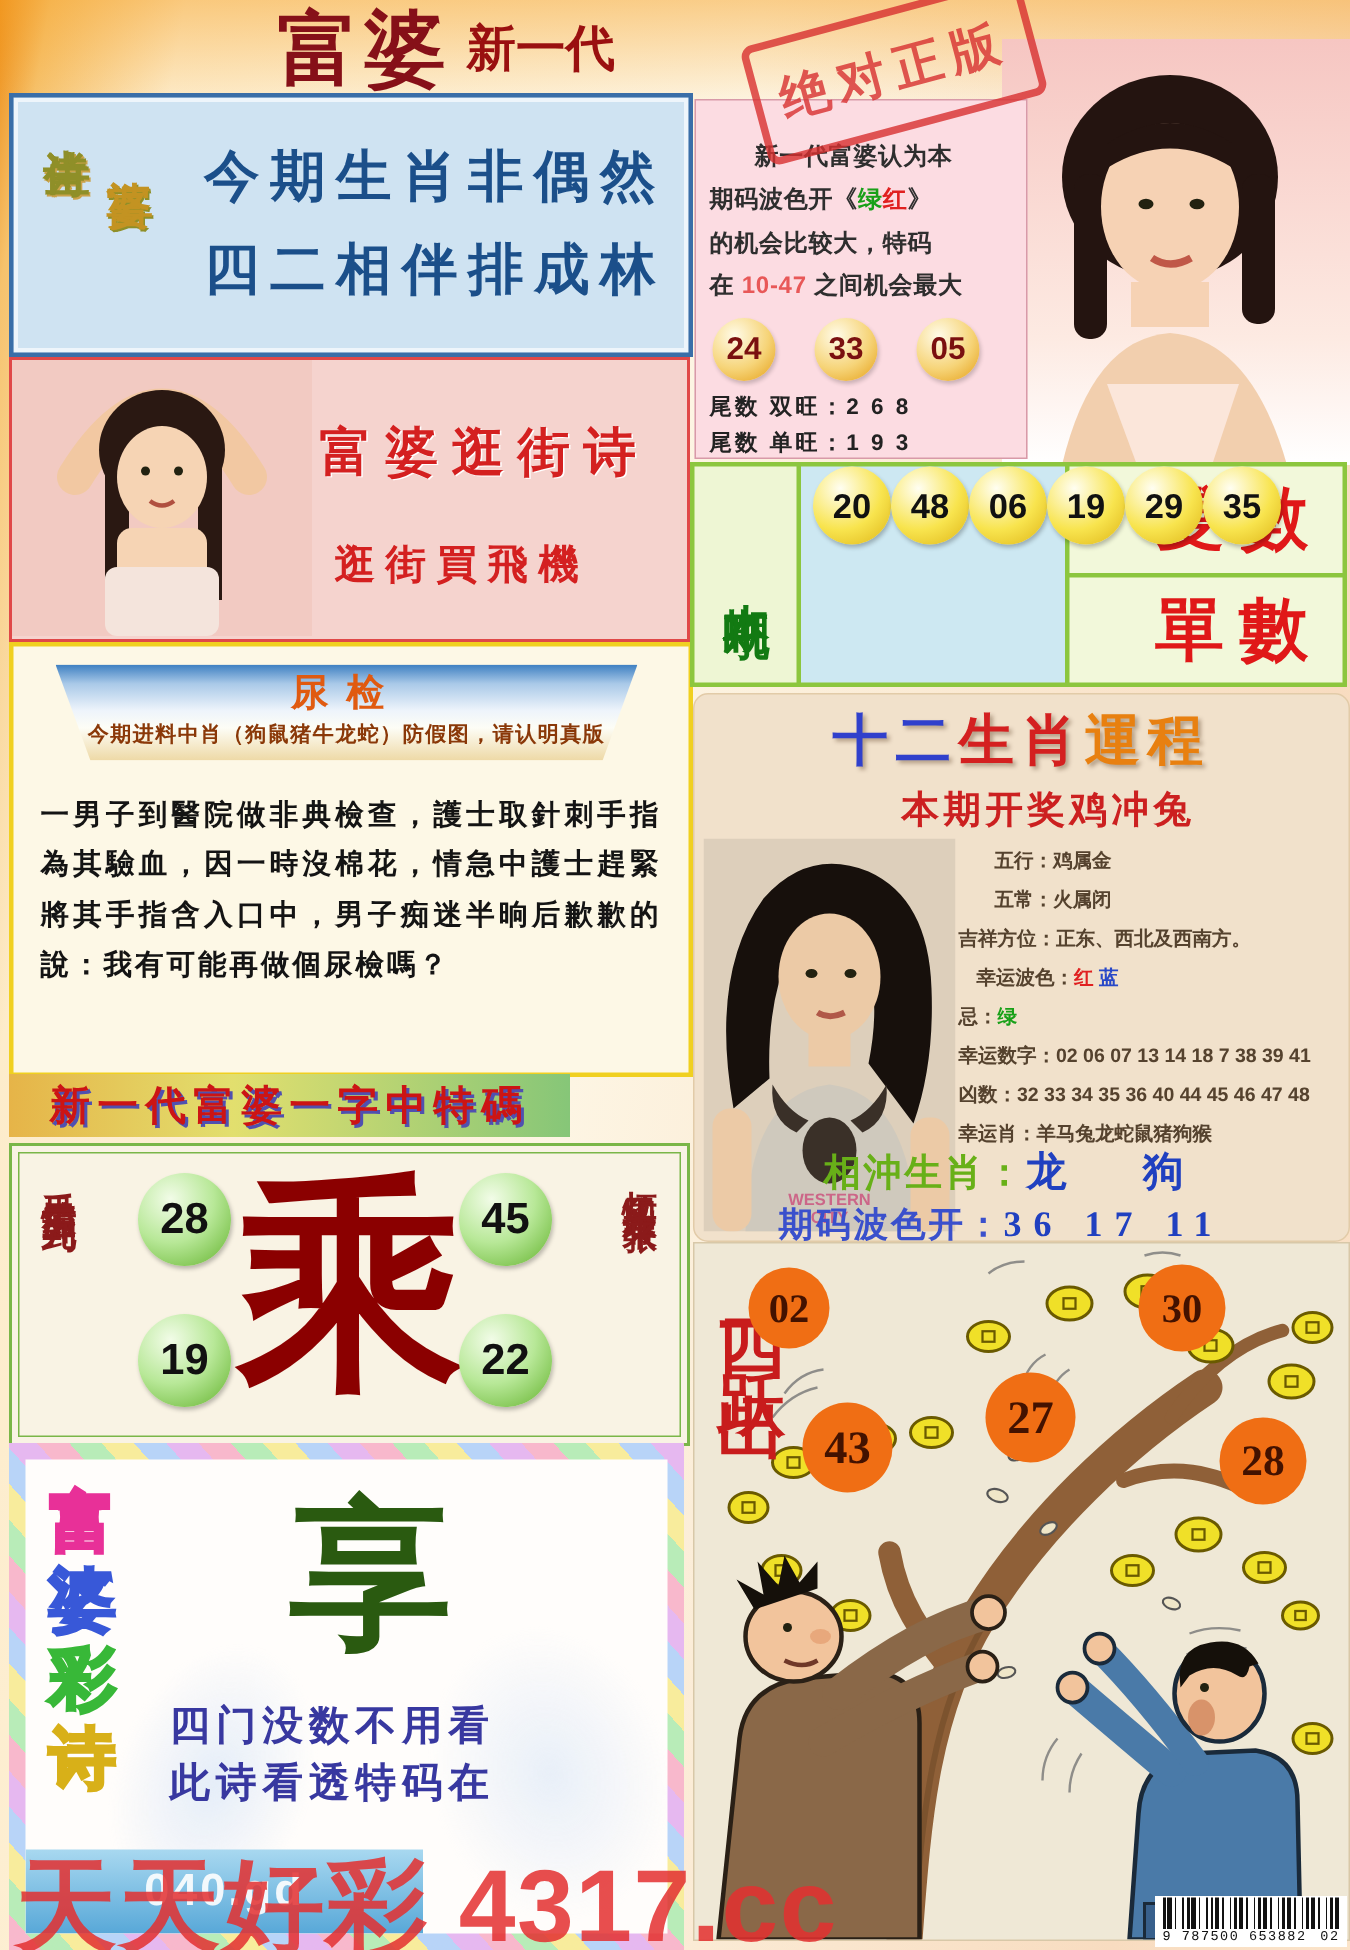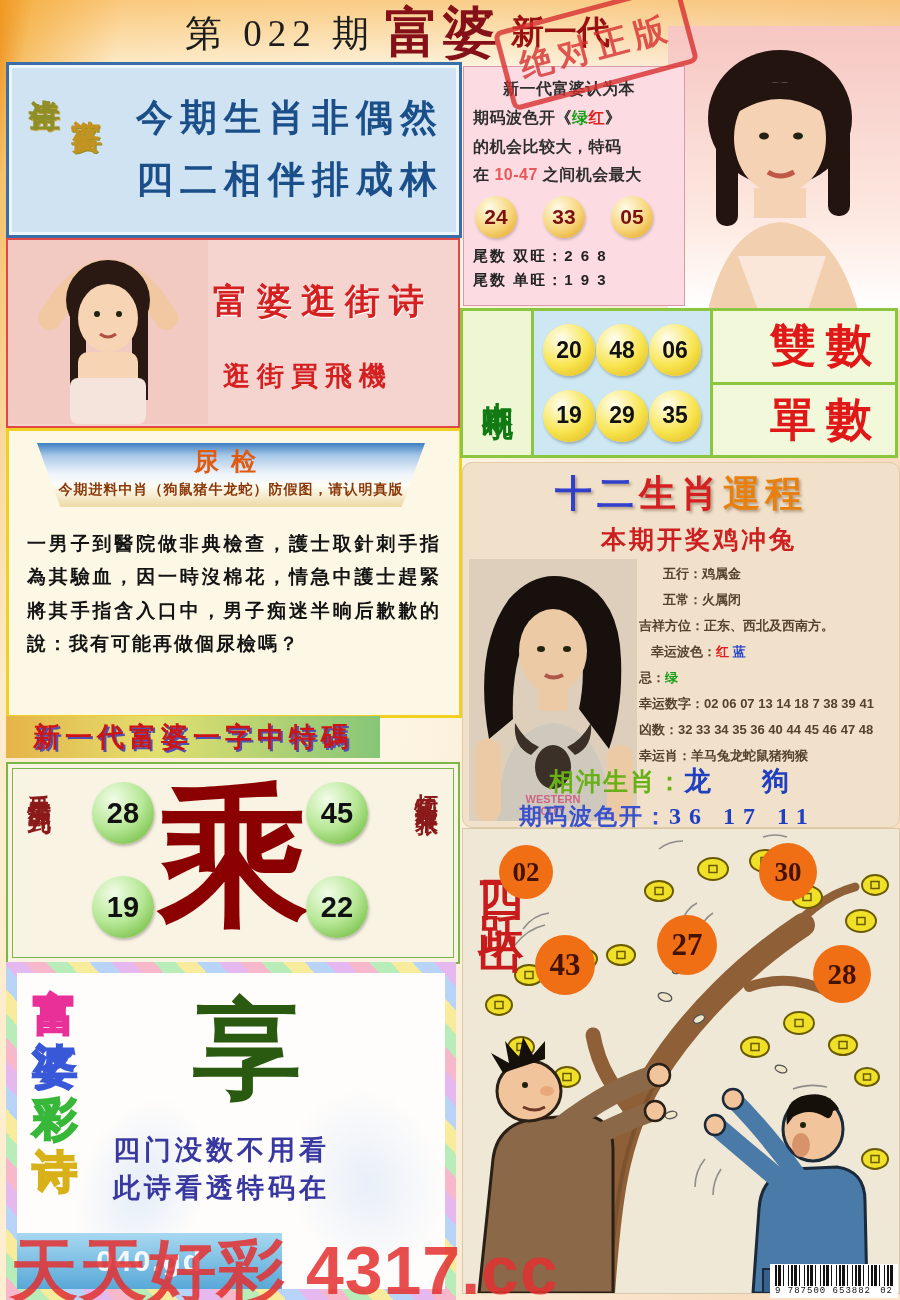--- a/index.html
+++ b/index.html
@@ -83,39 +83,39 @@
   .cs-big{left:130px;top:18px;width:200px;text-align:center;font-size:108px;font-weight:bold;color:#2a5a10;line-height:1.1;}
   .cs-poem{left:96px;top:158px;width:340px;font-family:"Liberation Serif",serif;font-weight:bold;
     font-size:27px;color:#3838a0;line-height:1.42;letter-spacing:4px;white-space:nowrap;}
   .cs-strip{left:0;bottom:0;width:62%;height:56px;background:linear-gradient(180deg,#a8d8f0,#58a8d8);
     display:flex;align-items:center;justify-content:center;}
   .cs-strip span{color:#fff;font-weight:bold;font-size:30px;letter-spacing:2px;opacity:.9;}
 
   
   .photoTR{left:668px;top:26px;width:232px;height:284px;}
   .pinkbox{left:463px;top:66px;width:222px;height:240px;background:#fcdce2;border:1px solid #d89aa8;
-    box-sizing:border-box;padding:8px 9px 0 9px;}
+    box-sizing:border-box;padding:24px 9px 0 9px;}
   .fc-line{font-size:16px;font-weight:bold;color:#2e2e2e;line-height:1.8;letter-spacing:.5px;white-space:nowrap;}
   .fc-ind{text-indent:30px;}
   .fc-green{color:#18a018;} .fc-red{color:#e02020;} .fc-range{color:#e85858;}
   .fc-balls{display:flex;gap:26px;margin:6px 0 6px 2px;}
   .goldball{width:42px;height:42px;border-radius:50%;display:flex;align-items:center;justify-content:center;
     font-size:21px;font-weight:bold;color:#7a1010;
     background:radial-gradient(circle at 35% 28%,#fffbe8,#f6d478 55%,#e6a31e 95%);
     box-shadow:1px 2px 3px rgba(0,0,0,.2);}
   .fc-tail{font-size:15px;font-weight:bold;color:#222;letter-spacing:2px;line-height:1.6;white-space:nowrap;}
 
   
   .houbox{left:460px;top:308px;width:438px;height:150px;display:grid;
     grid-template-columns:68px 176px 1fr;grid-template-rows:1fr 1fr;background:#8cc63e;gap:3px;padding:3px;box-sizing:border-box;}
   .hou-side{grid-row:1/3;background:#eef6d4;display:flex;align-items:center;justify-content:center;}
   .hou-side .vcol{font-size:31px;color:#127a12;letter-spacing:4px;}
   .hou-cell{background:#f2f8da;display:flex;align-items:center;justify-content:center;
     font-size:46px;font-weight:bold;color:#e01818;letter-spacing:10px;font-family:"Liberation Serif",serif;padding-left:44px;}
-  .hou-balls{grid-row:1/3;background:#cde8f2;display:flex;flex-direction:column;justify-content:space-evenly;padding:0 8px;}
+  .hou-balls{grid-row:1/3;background:#cde8f2;display:flex;flex-direction:row;justify-content:space-evenly;padding:0 8px;}
   .hou-row{display:flex;justify-content:space-evenly;}
   .yball{width:52px;height:52px;border-radius:50%;display:flex;align-items:center;justify-content:center;
     font-size:23px;font-weight:bold;color:#111;
     background:radial-gradient(circle at 35% 28%,#fffef2,#f8e44e 55%,#e0b81a 95%);
     box-shadow:1px 2px 3px rgba(0,0,0,.25);}
 
   
   .zbox{left:462px;top:462px;width:436px;height:364px;background:#f1e1cb;border-radius:10px;border:1px solid #e2cba8;}
   .z-title{left:0;top:6px;width:100%;text-align:center;font-size:37px;font-weight:bold;letter-spacing:5px;
     font-family:"Liberation Serif",serif;text-shadow:2px 2px 3px rgba(60,30,0,.35);}
@@ -154,21 +154,20 @@
   
   .watermark{left:10px;top:1226px;font-size:68px;font-weight:900;color:#e43030;opacity:.85;
     letter-spacing:1px;white-space:nowrap;z-index:50;}
 </style>
 </head>
 <body>
 
 <div id="page">
 
   <div class="abs header">
-    <span class="issue">第 022 期</span>
     <span class="brand">富婆</span>
     <span class="edition">新一代</span>
   </div>
   <div class="abs stamp ni">绝对正版</div>
 
   <div class="abs box1">
     <div class="abs vcol sx-t1">生肖诗</div>
     <div class="abs vcol sx-t2">富婆</div>
     <div class="abs sx-lines">
       <div class="sx-line">今期生肖非偶然</div>

